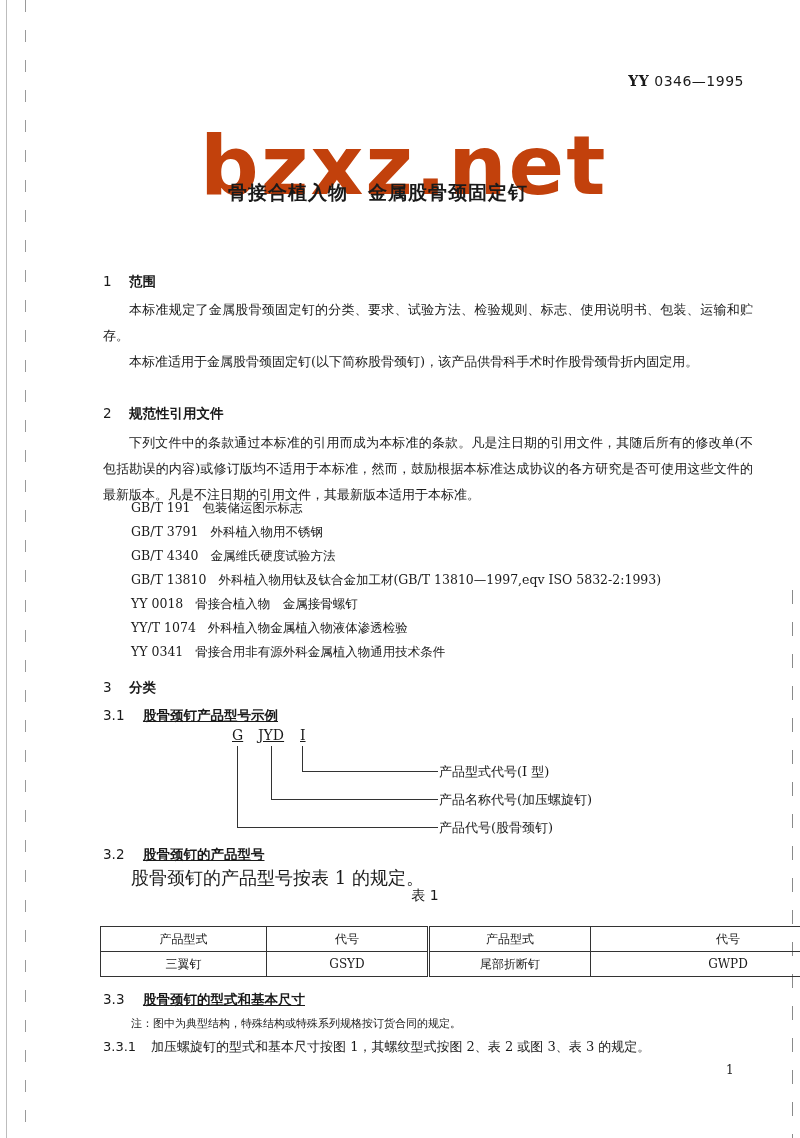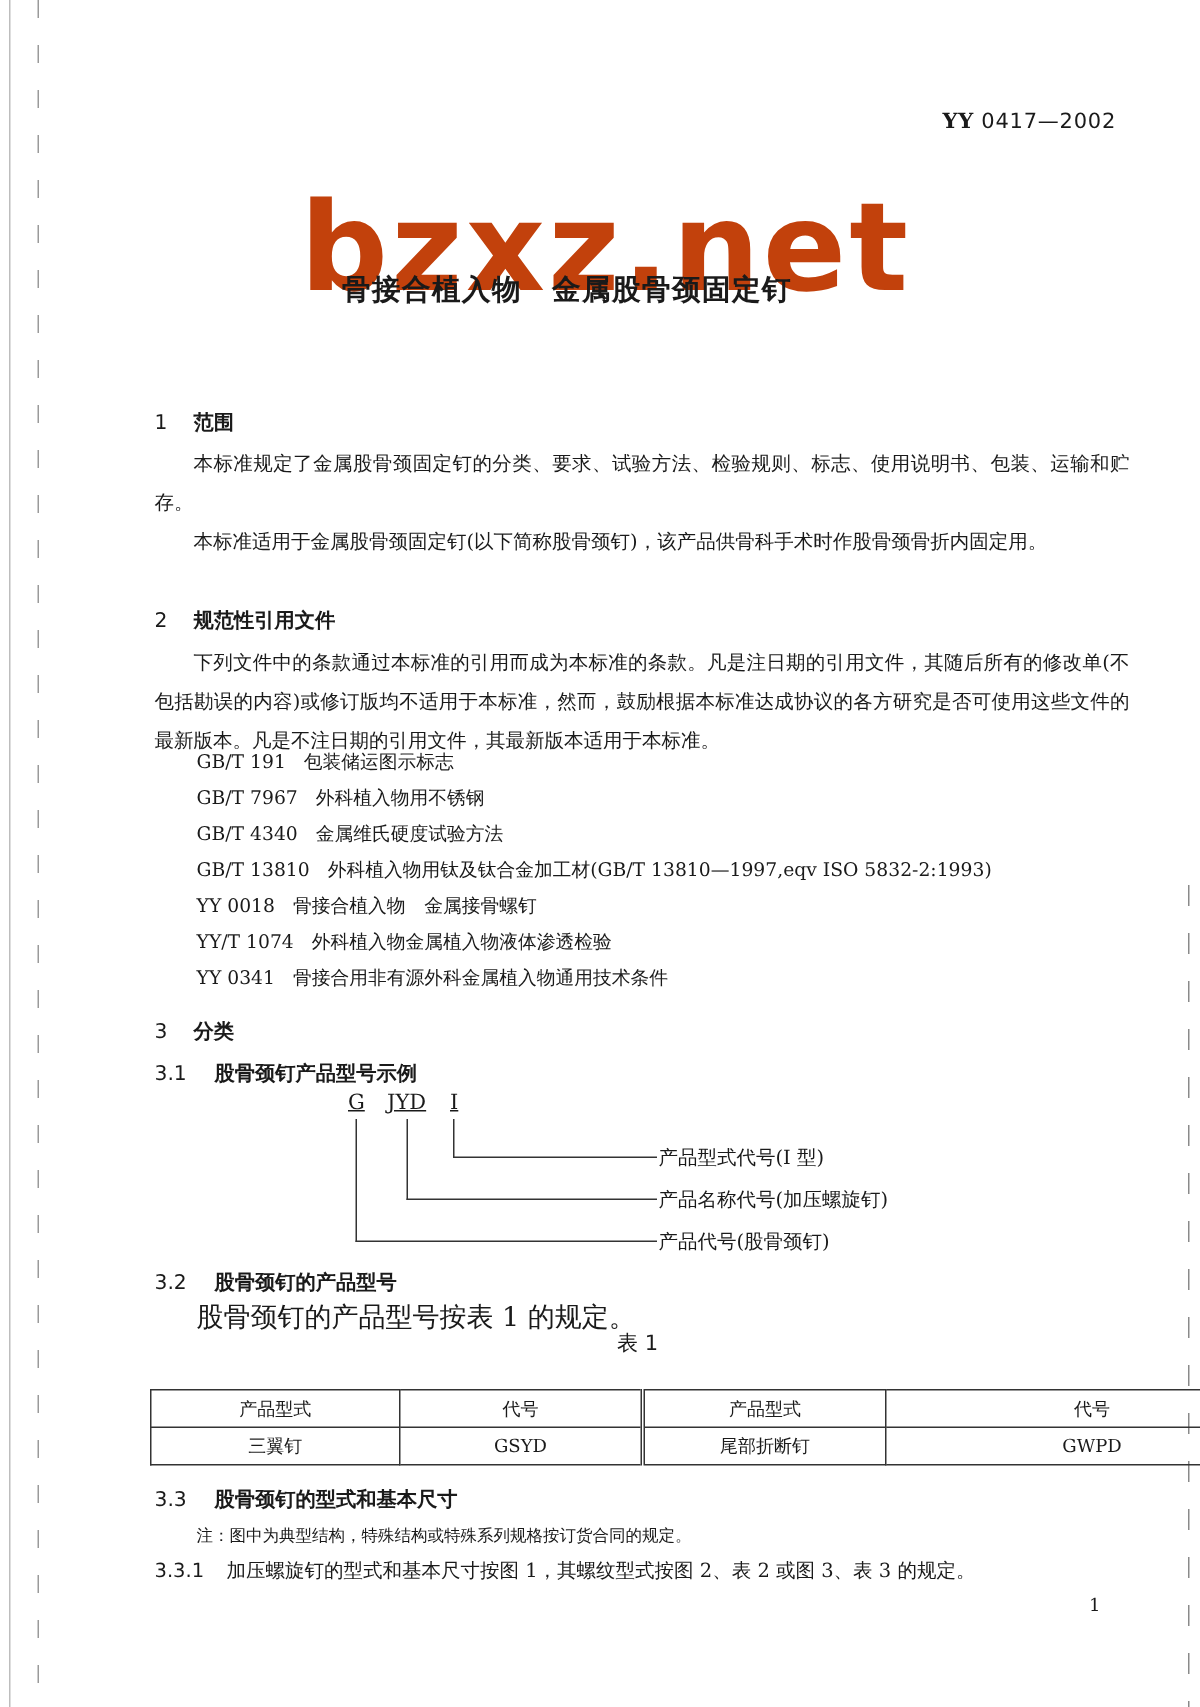--- a/index.html
+++ b/index.html
@@ -19,21 +19,21 @@
     font-size: 82px; color: #c2410c; letter-spacing: 2px; line-height: 1; z-index: 0;
   }
   .std-no { right: 56px; top: 73px; font-family: "DejaVu Sans", sans-serif; font-size: 14px; letter-spacing: 0.5px; }
   .std-no b { font-family: "DejaVu Serif", serif; }
   .title {
     left: 0; width: 756px; top: 180px; text-align: center; z-index: 1;
     font-family: "DejaVu Sans", sans-serif; font-weight: bold; font-size: 19px; letter-spacing: 1px;
   }
   .h1 { font-family: "DejaVu Sans", sans-serif; font-weight: bold; font-size: 13.5px; }
   .h1 .num { display: inline-block; width: 26px; font-weight: normal; }
-  .h2 { font-family: "DejaVu Sans", sans-serif; font-weight: bold; font-size: 13.5px; }
+  .h2 { font-family: "DejaVu Sans", sans-serif; font-weight: bold; font-size: 13.5px; text-decoration: underline; }
   .h2 .num { display: inline-block; width: 40px; font-weight: normal; }
   .para { left: 103px; width: 650px; font-size: 13px; line-height: 26px; text-indent: 26px; text-align: justify; }
   .ref { left: 131px; font-size: 12.5px; white-space: nowrap; }
   .ref .code { display: inline-block; margin-right: 12px; }
   .diag-label { font-size: 13px; white-space: nowrap; }
   .diag-code { font-size: 14px; text-decoration: underline; }
   .line { background: #333; }
   table.t1 {
     position: absolute; left: 100px; top: 926px; width: 766px; border-collapse: collapse;
     font-size: 12px; border: 1.5px solid #222;
@@ -48,41 +48,41 @@
 <body>
 
 <div class="abs edge-left"></div>
 <div class="abs dash-left"></div>
 <div class="abs dash-right"></div>
 
 <div class="abs watermark">bzxz.net</div>
 
 <div class="abs std-no">
   <b>YY</b>
-  <span>0417—2002</span>
+  <span>0346—1995</span>
 </div>
 
 <div class="abs title">骨接合植入物　金属股骨颈固定钉</div>
 
 <div class="abs h1" style="left:103px; top:273px;">
   <span class="num">1</span><span>范围</span>
 </div>
 <div class="abs para" style="top:297px;">本标准规定了金属股骨颈固定钉的分类、要求、试验方法、检验规则、标志、使用说明书、包装、运输和贮存。</div>
 <div class="abs para" style="top:349px;">本标准适用于金属股骨颈固定钉(以下简称股骨颈钉)，该产品供骨科手术时作股骨颈骨折内固定用。</div>
 
 <div class="abs h1" style="left:103px; top:405px;">
   <span class="num">2</span><span>规范性引用文件</span>
 </div>
 <div class="abs para" style="top:430px;">下列文件中的条款通过本标准的引用而成为本标准的条款。凡是注日期的引用文件，其随后所有的修改单(不包括勘误的内容)或修订版均不适用于本标准，然而，鼓励根据本标准达成协议的各方研究是否可使用这些文件的最新版本。凡是不注日期的引用文件，其最新版本适用于本标准。</div>
 
 <div class="abs ref" style="top:500px;">
   <span class="code">GB/T 191</span><span>包装储运图示标志</span>
 </div>
 <div class="abs ref" style="top:524px;">
-  <span class="code">GB/T 7967</span><span>外科植入物用不锈钢</span>
+  <span class="code">GB/T 3791</span><span>外科植入物用不锈钢</span>
 </div>
 <div class="abs ref" style="top:548px;">
   <span class="code">GB/T 4340</span><span>金属维氏硬度试验方法</span>
 </div>
 <div class="abs ref" style="top:572px;">
   <span class="code">GB/T 13810</span><span>外科植入物用钛及钛合金加工材(GB/T 13810—1997,eqv ISO 5832-2:1993)</span>
 </div>
 <div class="abs ref" style="top:596px;">
   <span class="code">YY 0018</span><span>骨接合植入物　金属接骨螺钉</span>
 </div>

